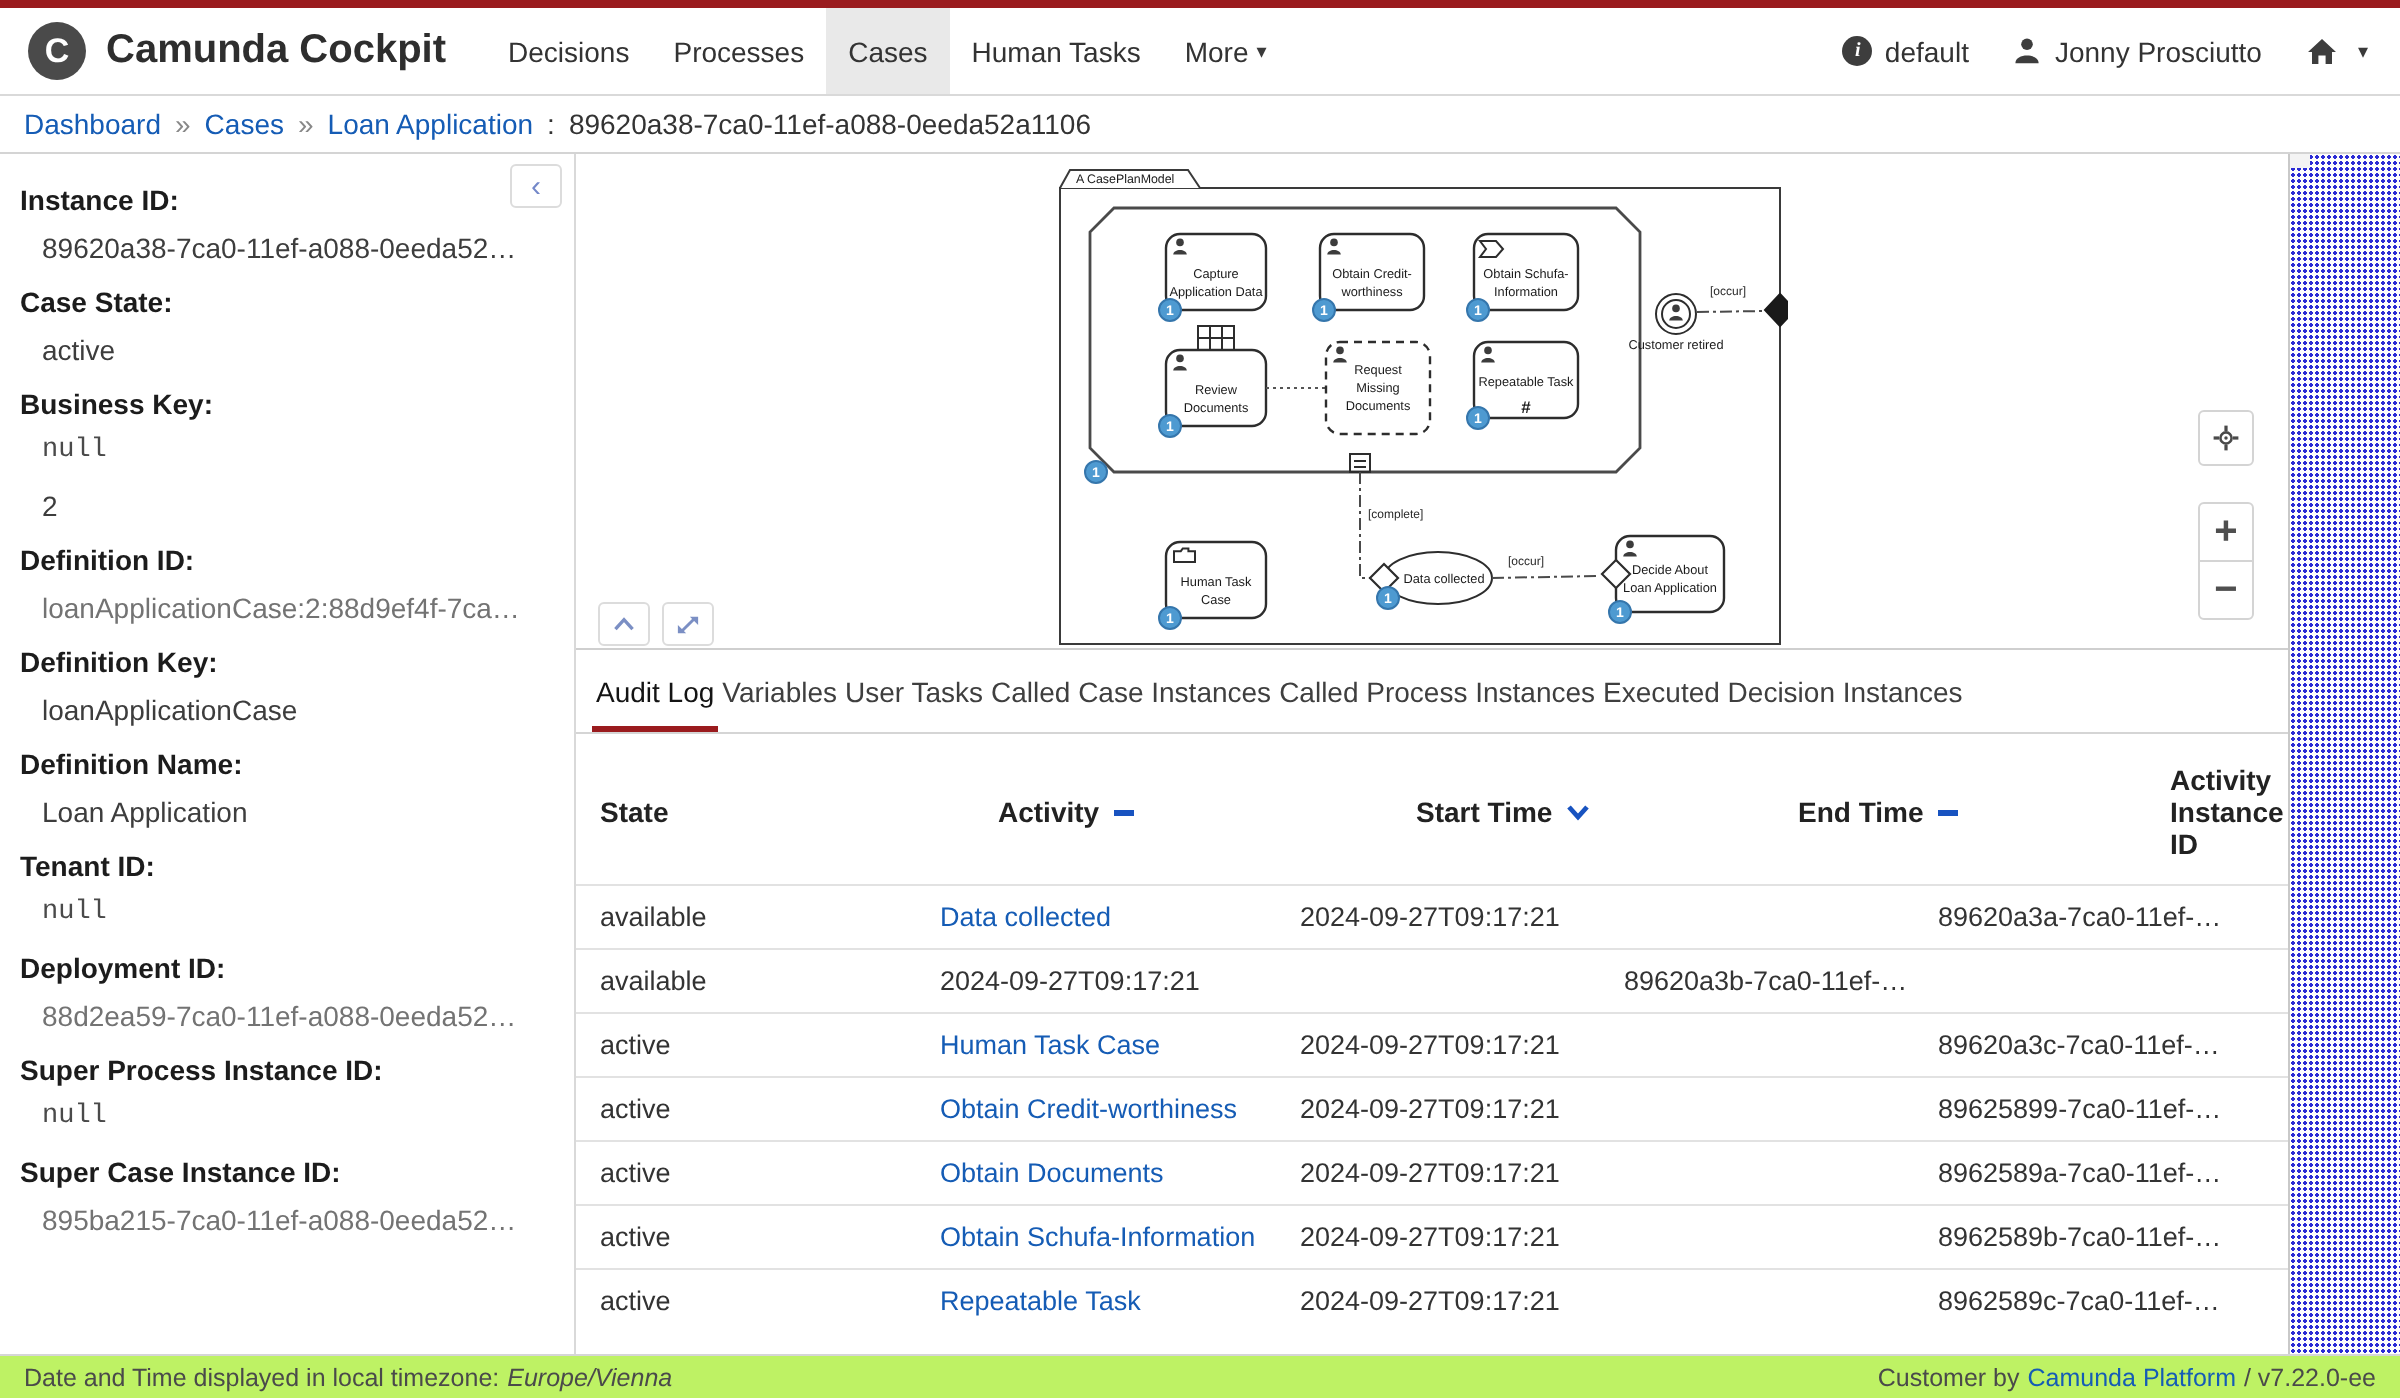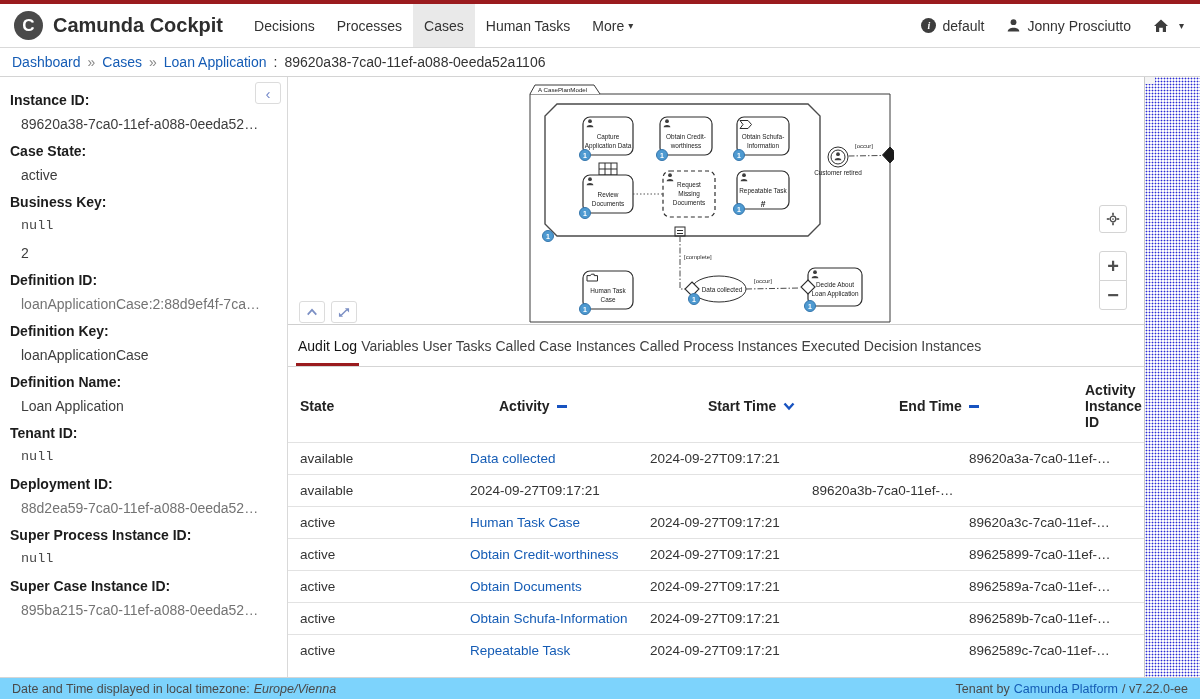--- a/index.html
+++ b/index.html
@@ -103,21 +103,21 @@
     width:56px; flex-shrink:0; border-left:1px solid #c9c9c9; position:relative;
     background-color:#fdfdfd;
     background-image:radial-gradient(circle, #2b2bd5 0.9px, transparent 1.05px);
     background-size:3px 3px; cursor:pointer;
   }
   .dotted-strip::before {
     content:""; position:absolute; left:0; top:0; width:10px; height:7px; background:#f4f4f4;
   }
   
   .footer {
-    height:22px; border-top:1px solid #d6d6d6; background:#7dd3fc;
+    height:22px; border-top:1px solid #d6d6d6; background:#bef264;
     display:flex; align-items:center; justify-content:space-between;
     padding:0 12px; font-size:12.5px; color:#4a4a4a;
   }
   .footer .right, .footer .left { display:flex; gap:4px; align-items:center; }
   .footer .link { color:#155cb5; cursor:pointer; }
   
   .shape { fill:#fff; stroke:#2d2d2d; stroke-width:1.2; }
   .shape.dashed { stroke-dasharray:4 3; }
   .stage { fill:#fff; stroke:#4a4a4a; stroke-width:1.4; }
   .outer { fill:#fff; stroke:#3a3a3a; stroke-width:1; }
@@ -520,17 +520,17 @@
 
   <div class="dotted-strip"></div>
 </div>
 
 <footer class="footer">
   <span class="left">
     <span>Date and Time displayed in local timezone:</span>
     <i>Europe/Vienna</i>
   </span>
   <span class="right">
-    <span>Tenant by</span>
+    <span>Customer by</span>
     <span class="link">Camunda Platform</span>
     <span>/ v7.22.0-ee</span>
   </span>
 </footer>
 
 </body></html>

